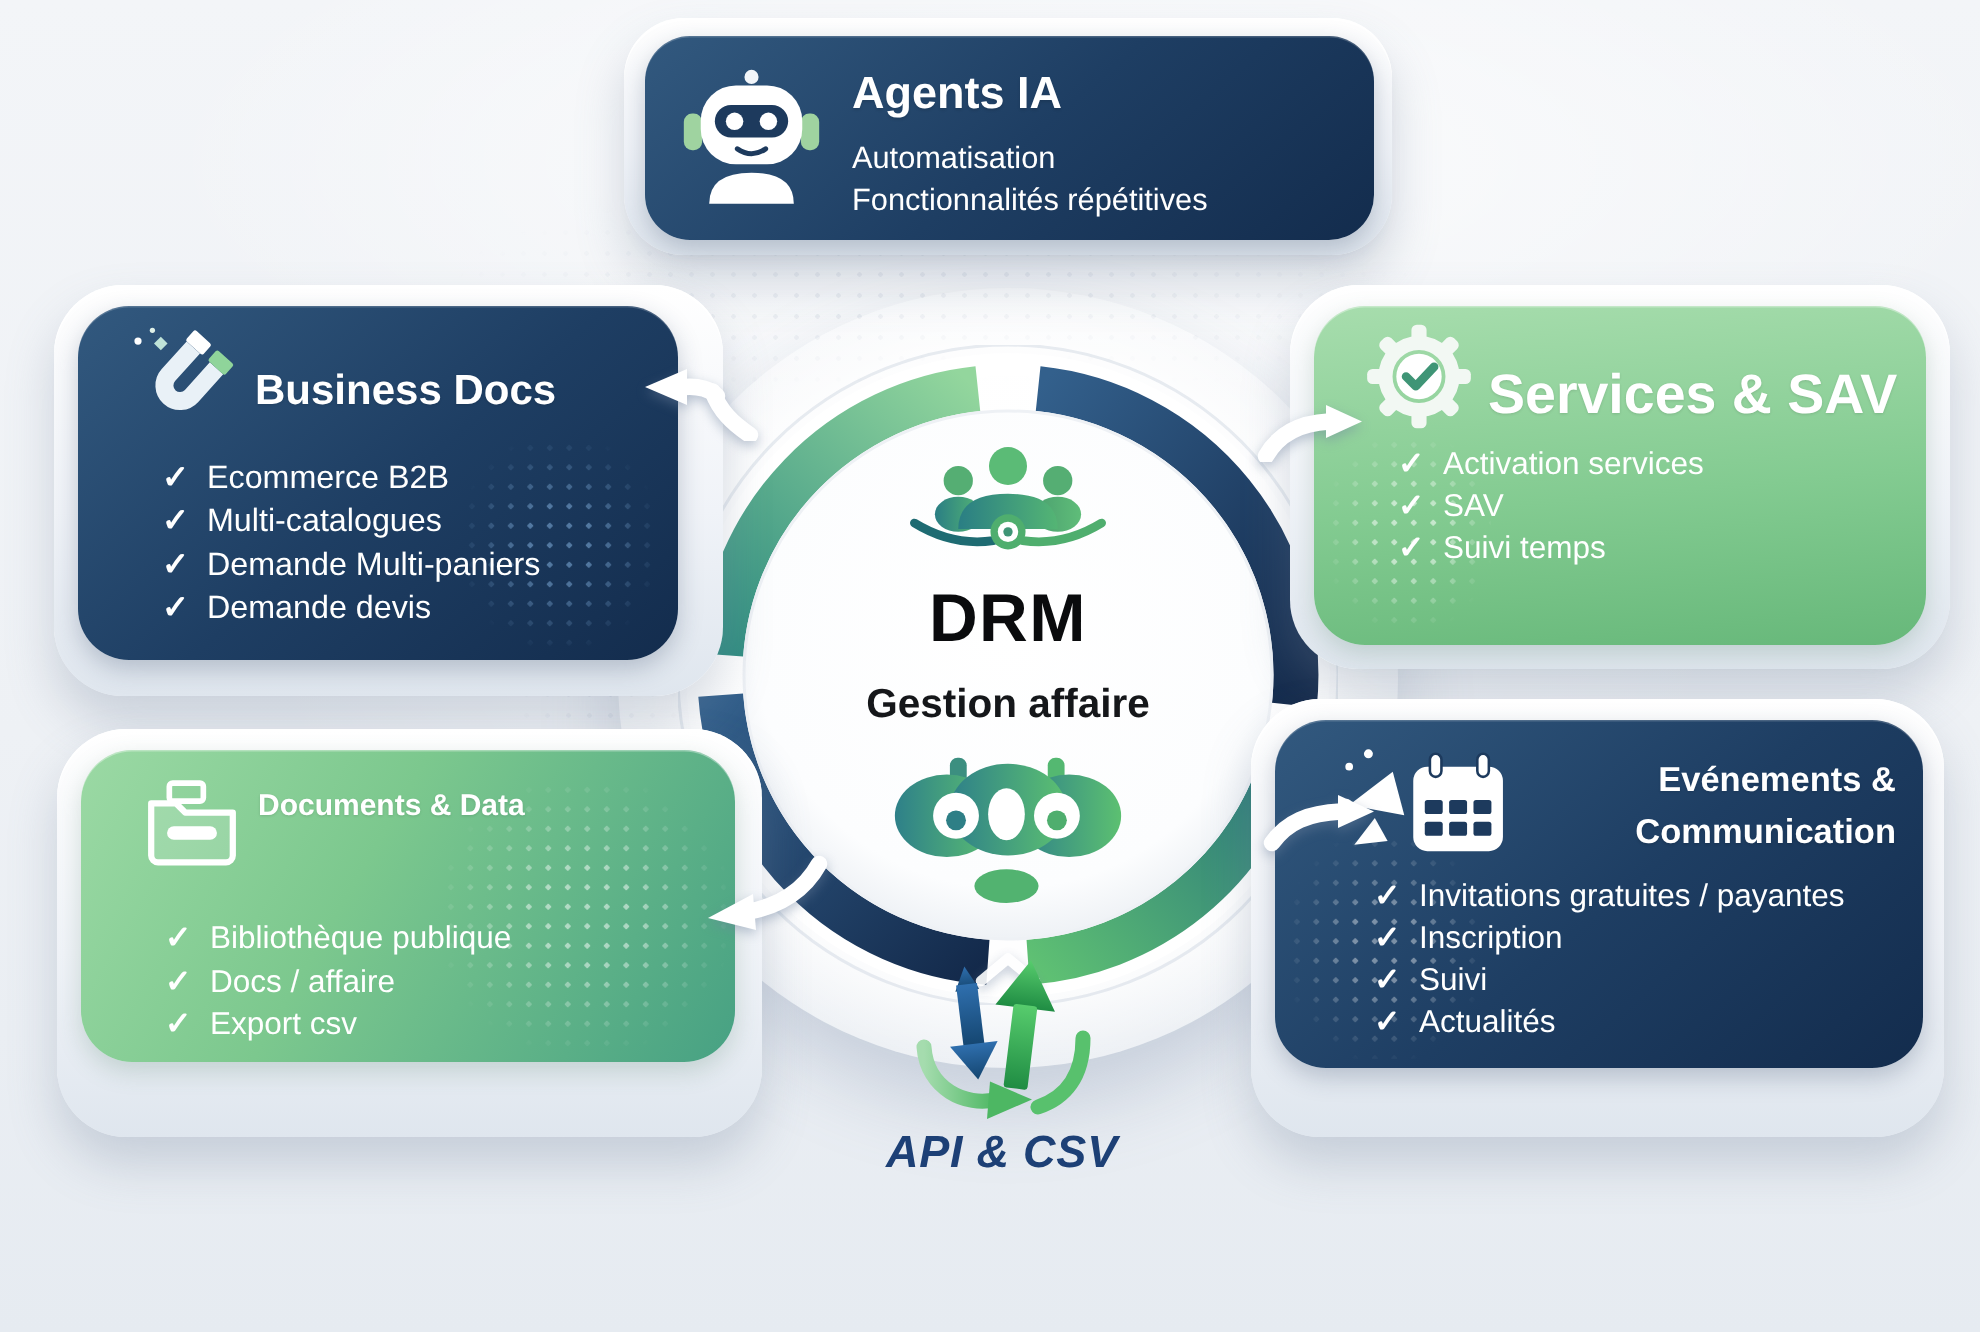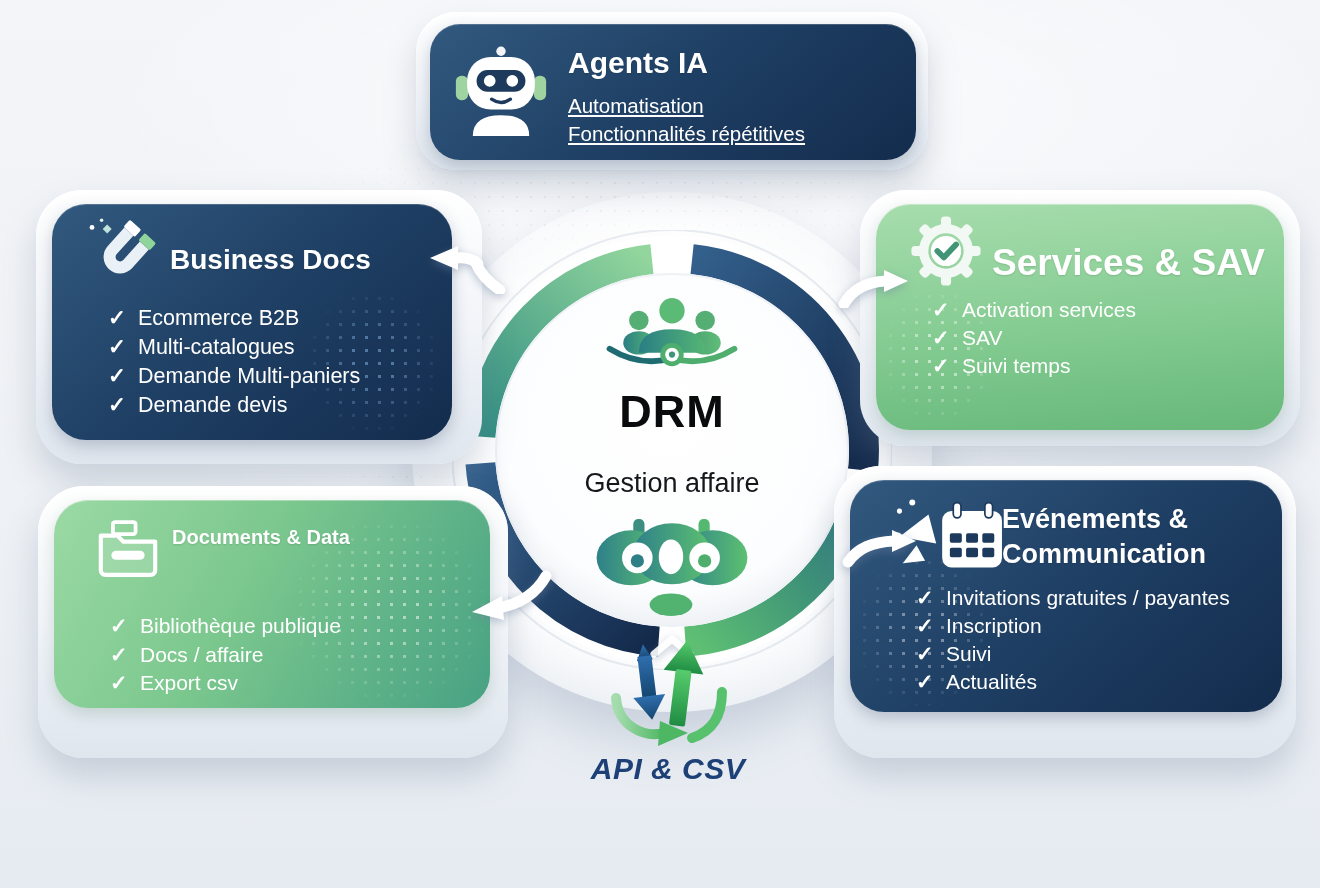--- a/index.html
+++ b/index.html
@@ -42,21 +42,21 @@
             mask-image: radial-gradient(ellipse at center, #000 25%, transparent 75%);
   }
   
   .halo { position:absolute; left:412px; top:192px; width:520px; height:520px; border-radius:50%;
     background: radial-gradient(circle, rgba(255,255,255,.95) 55%, rgba(255,255,255,0) 74%);
     box-shadow: 0 26px 50px rgba(110,130,160,.28); }
   .ring-svg { position:absolute; left:452px; top:230px; }
   .hub-content { position:absolute; left:500px; top:278px; width:344px; height:344px;
     border-radius:50%; display:flex; flex-direction:column; align-items:center; text-align:right; }
   .hub-title { font-size:45px; font-weight:800; letter-spacing:1px; color:#0a0b0d; margin-top:4px; }
-  .hub-subtitle { font-size:27px; color:#15171a; margin-top:30px; }
+  .hub-subtitle { font-size:27px; color:#15171a; margin-top:16px;font-weight:bold; }
   
   .api-wrap { position:absolute; left:548px; top:636px; width:240px; text-align:center;font-style:italic; }
   .api-label { font-size:30px; font-weight:800; color:#1d4076; margin-top:4px; letter-spacing:.5px; }
   
   .conn { position:absolute; filter: drop-shadow(0 3px 4px rgba(110,130,160,.45)); }
   svg { display:block; }
 </style>
 </head>
 <body>
 
@@ -156,21 +156,21 @@
       <rect x="85" y="40" width="13" height="26" rx="6" fill="#9fd3a0"></rect>
       <circle cx="50" cy="14" r="5" fill="#f2f6fa"></circle>
       <rect x="14" y="20" width="72" height="56" rx="25" fill="#ffffff"></rect>
       <rect x="24" y="34" width="52" height="23" rx="11.5" fill="#1d3a5d"></rect>
       <circle cx="38" cy="45.5" r="6.2" fill="#ffffff"></circle>
       <circle cx="62" cy="45.5" r="6.2" fill="#ffffff"></circle>
       <path d="M 40 65 Q 50 72 60 65" stroke="#1d3a5d" stroke-width="3.6" fill="none" stroke-linecap="round"></path>
       <path d="M 20 104 Q 20 82 50 82 Q 80 82 80 104 Z" fill="#ffffff"></path>
     </svg>
     <div class="card-title" style="position:absolute;left:138px;top:20px;font-size:30px;">Agents IA</div>
-    <div style="position:absolute;left:138px;top:68px;font-size:20.5px;line-height:28px;text-decoration:underline;">
+    <div style="position:absolute;left:138px;top:68px;font-size:20.5px;line-height:28px;">
       <div>Automatisation</div>
       <div>Fonctionnalités répétitives</div>
     </div>
   </div>
 
   <div class="shell" style="left:36px;top:190px;width:446px;height:274px;"></div>
   <div class="card navy" style="left:52px;top:204px;width:400px;height:236px;">
     <div class="dots" style="--dc:rgba(130,175,220,.55);right:14px;bottom:8px;width:130px;height:140px;"></div>
     <svg width="80" height="82" viewBox="0 0 100 100" style="position:absolute;left:28px;top:8px;">
       <circle cx="15" cy="18" r="3" fill="#ffffff"></circle>
@@ -277,21 +277,21 @@
       <rect x="112" y="10" width="9" height="18" rx="4.5" fill="#ffffff" stroke="#1d3a5d" stroke-width="2"></rect>
       <g fill="#1d3a5d">
         <rect x="71" y="46" width="14" height="11" rx="2"></rect>
         <rect x="90" y="46" width="14" height="11" rx="2"></rect>
         <rect x="109" y="46" width="14" height="11" rx="2"></rect>
         <rect x="71" y="63" width="14" height="11" rx="2"></rect>
         <rect x="90" y="63" width="14" height="11" rx="2"></rect>
         <rect x="109" y="63" width="14" height="11" rx="2"></rect>
       </g>
     </svg>
-    <div class="card-title" style="position:absolute;left:152px;top:22px;font-size:27px;width:250px;line-height:35px;">Evénements &amp; Communication</div>
+    <div class="card-title" style="position:absolute;left:164px;top:22px;font-size:23px;width:250px;line-height:35px;text-align:right;">Evénements &amp; Communication</div>
     <ul class="card-list" style="left:66px;top:104px;font-size:21px;line-height:28px;">
       <li>
           <span class="check">✓</span>
           <span>Invitations gratuites / payantes</span>
         </li>
       <li>
           <span class="check">✓</span>
           <span>Inscription</span>
         </li>
       <li>

